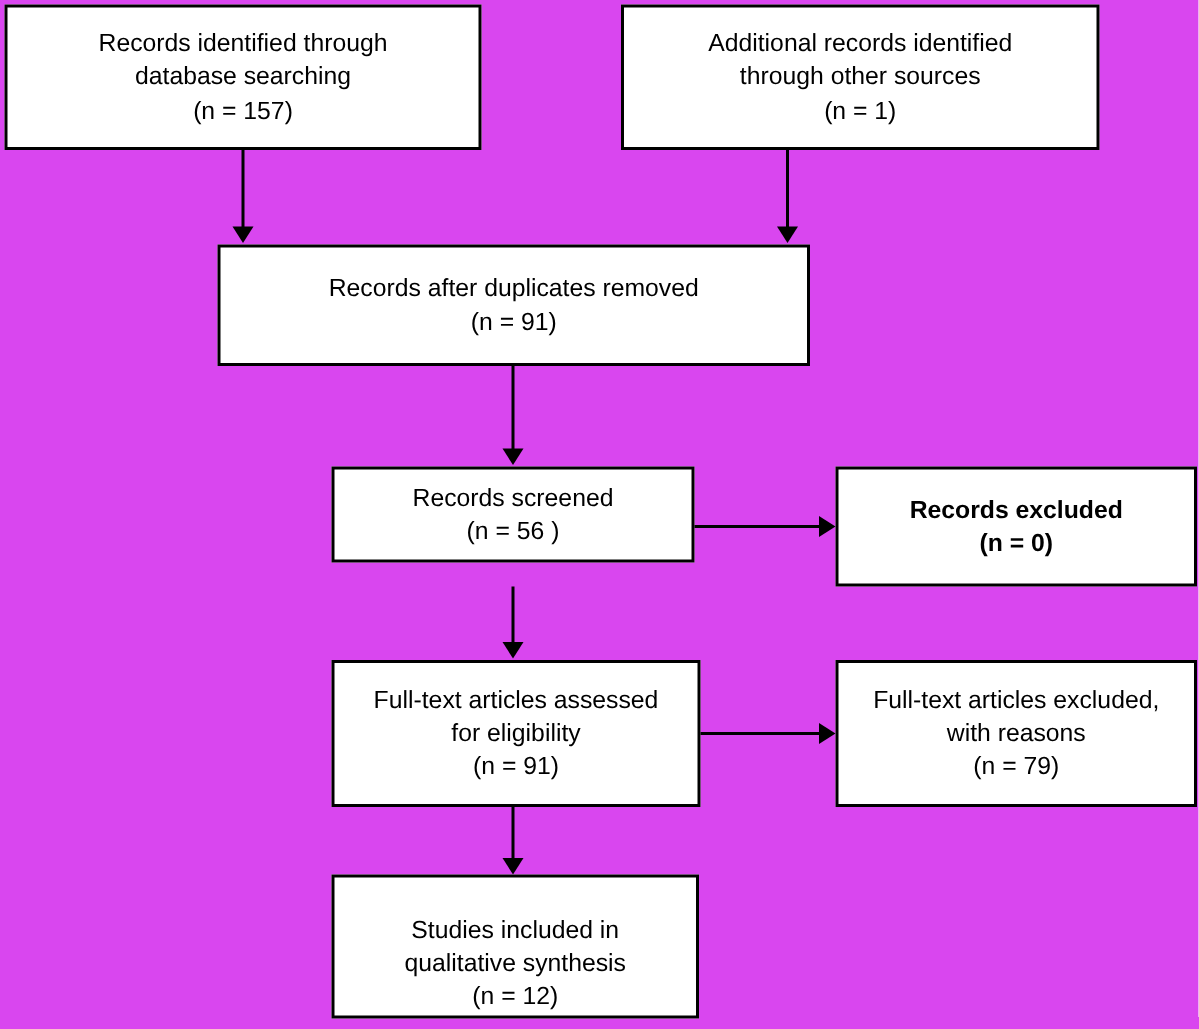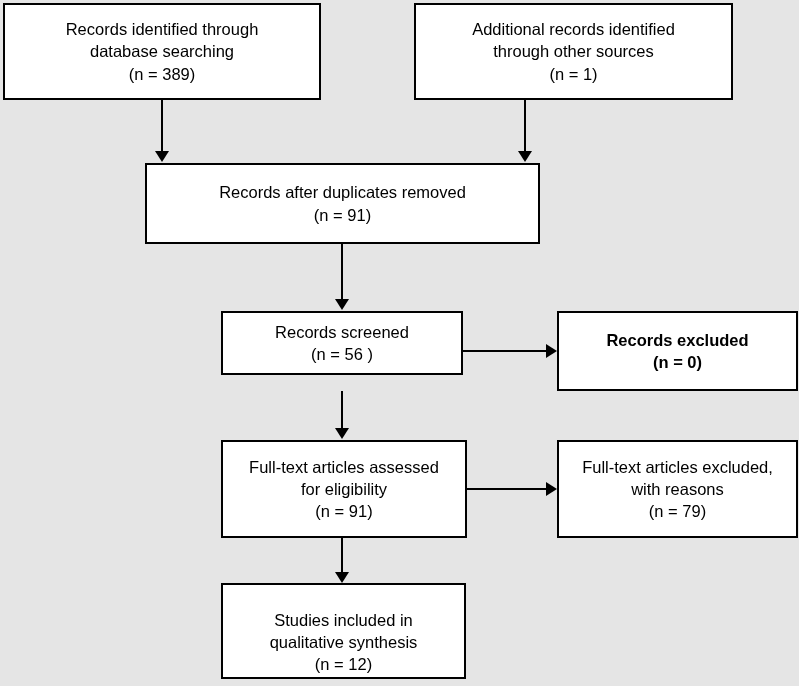--- a/index.html
+++ b/index.html
@@ -9,21 +9,21 @@
     background: #ffffff;
   }
   body {
     font-family: "Liberation Sans", "DejaVu Sans", sans-serif;
     color: #000000;
   }
   #diagram {
     position: relative;
     width: 799px;
     height: 686px;
-    background: #e5e5e5;
+    background: #d946ef;
     overflow: hidden;
   }
   .node {
     position: absolute;
     box-sizing: border-box;
     border: 2px solid #000000;
     background: #ffffff;
     display: flex;
     flex-direction: column;
     align-items: center;
@@ -96,21 +96,21 @@
   #head-ft-down    { left: 335px; top: 572px; }
 </style>
 </head>
 <body>
 
 <div id="diagram">
 
   <div class="node" id="node-db-search">
     <span class="line">Records identified through</span>
     <span class="line">database searching</span>
-    <span class="line">(n = 389)</span>
+    <span class="line">(n = 157)</span>
   </div>
 
   <div class="node" id="node-other-sources">
     <span class="line">Additional records identified</span>
     <span class="line">through other sources</span>
     <span class="line">(n = 1)</span>
   </div>
 
   <div class="node" id="node-duplicates">
     <span class="line">Records after duplicates removed</span>

